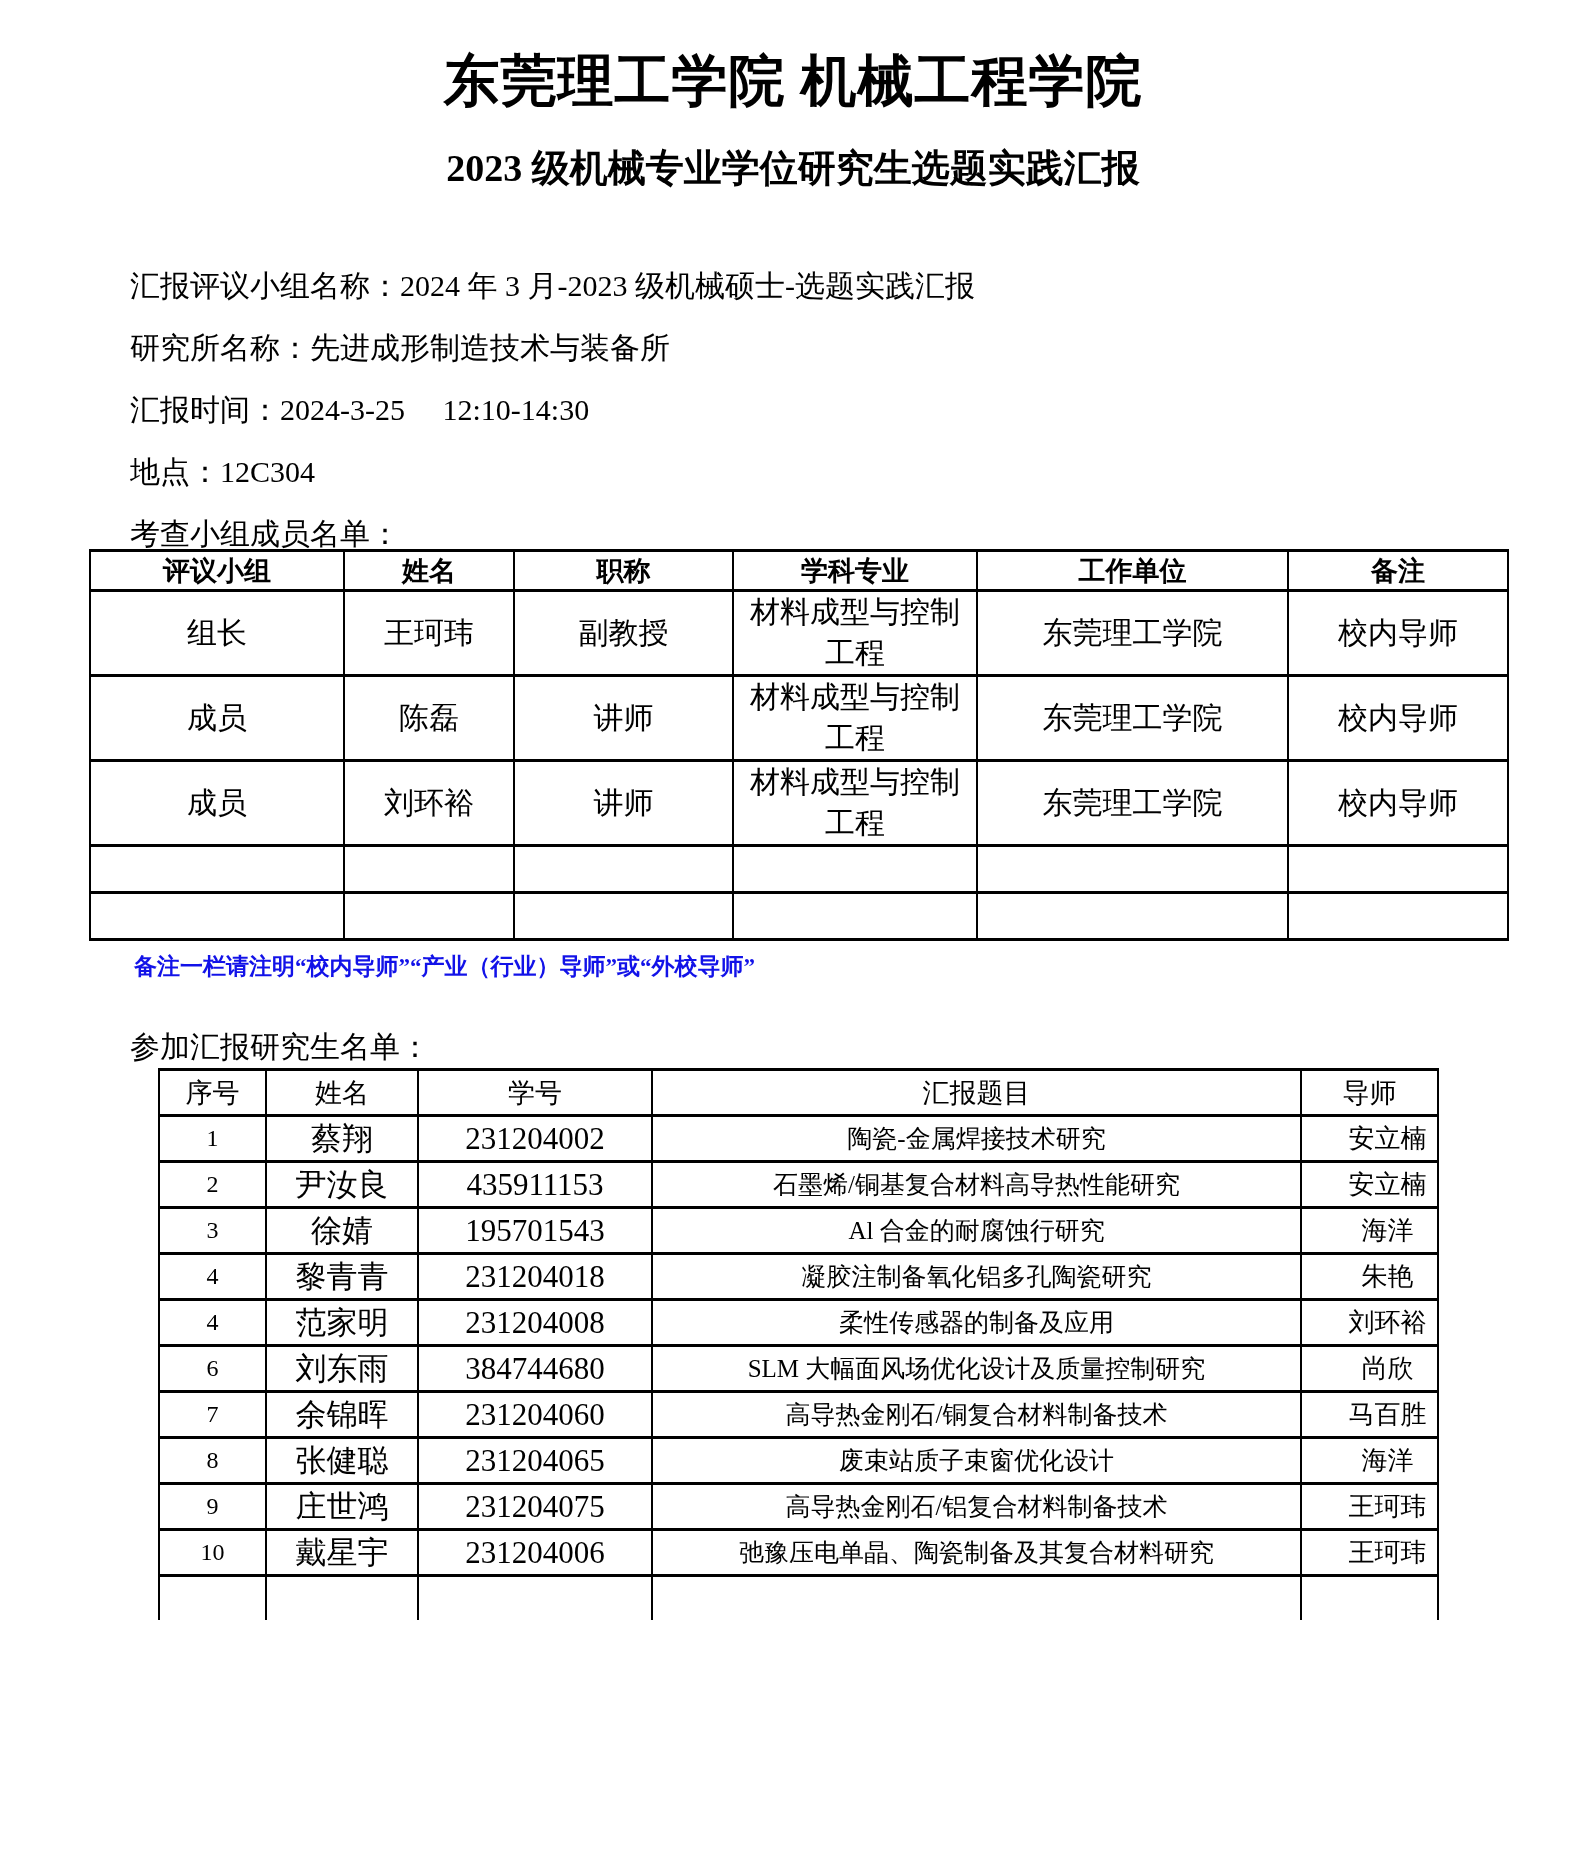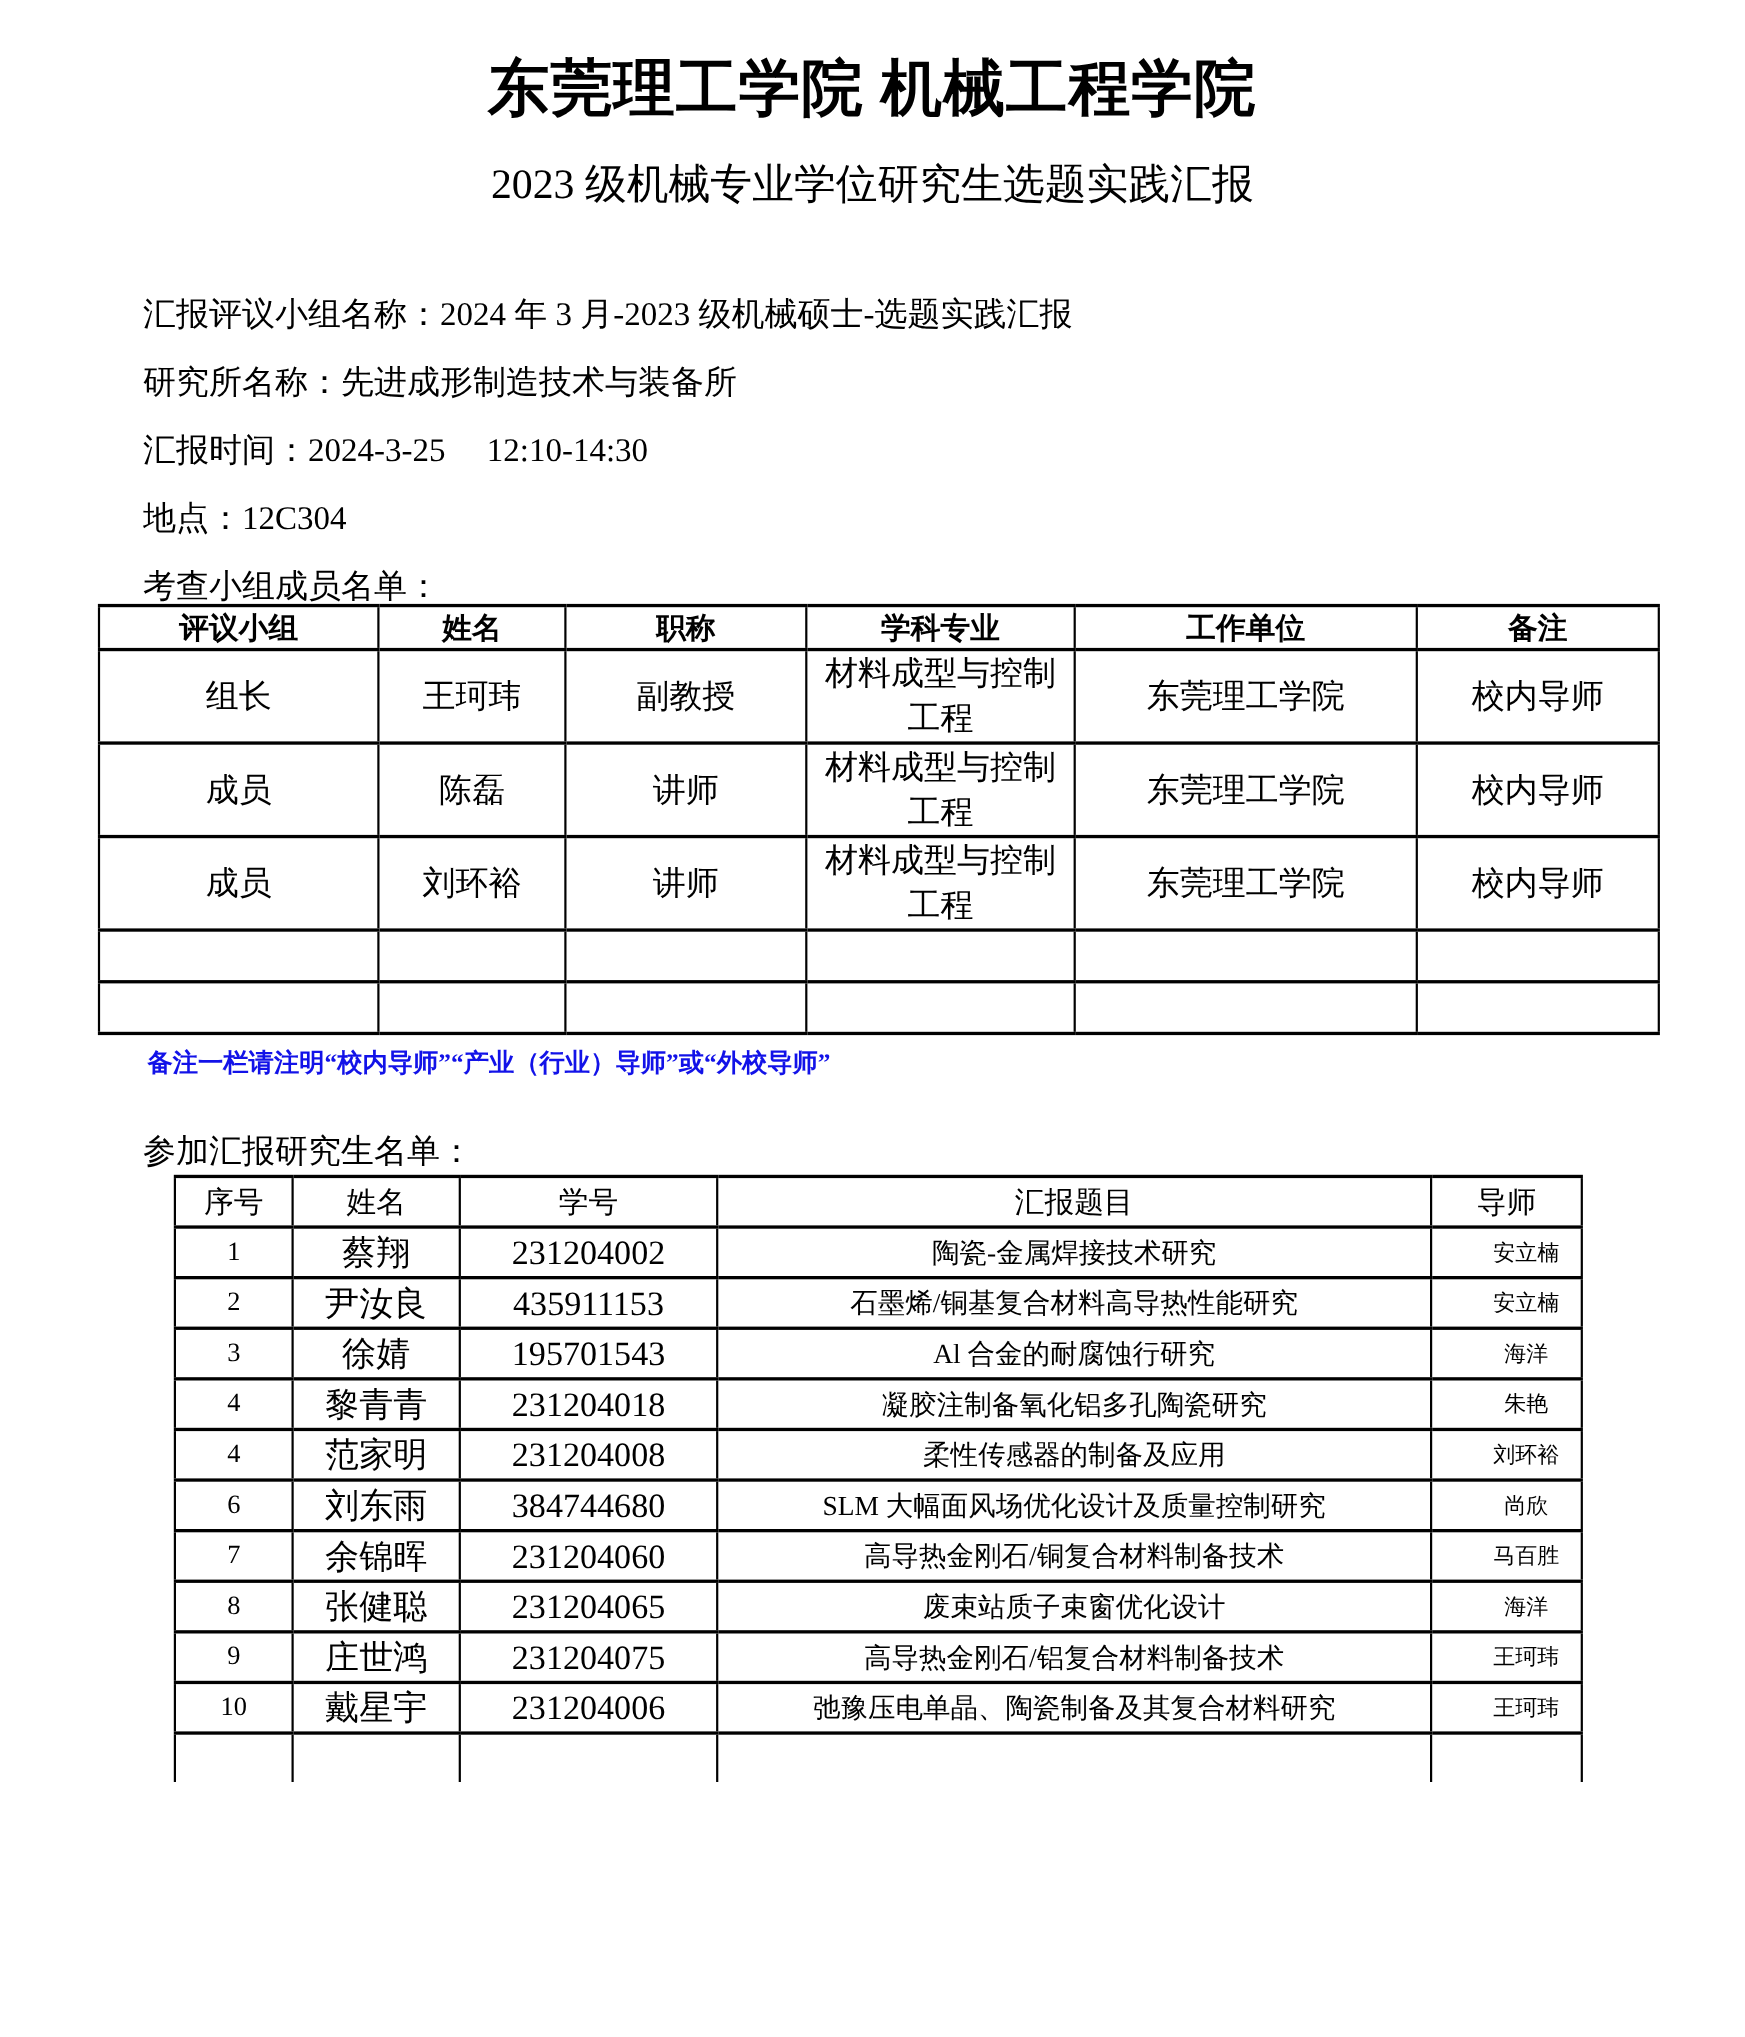--- a/index.html
+++ b/index.html
@@ -22,21 +22,21 @@
     font-size: 56px;
     line-height: 58px;
     font-weight: bold;
     letter-spacing: 1px;
   }
   h2.doc-subtitle {
     margin: 38px 0 0 0;
     text-align: center;
     font-size: 38px;
     line-height: 40px;
-    font-weight: normal;
+    font-weight: bold;
   }
   .meta {
     margin: 82px 0 0 130px;
   }
   .meta p {
     margin: 0 0 31px 0;
     font-size: 30px;
     line-height: 31px;
     white-space: pre-wrap;
   }
@@ -87,21 +87,21 @@
     margin: 6px 0 0 158px;
   }
   table.students thead tr { height: 46px; }
   table.students tbody tr { height: 46px; }
   table.students tbody tr.empty { height: 47px; }
   table.students th { font-size: 27px; font-weight: normal; }
   table.students td.c0 { font-size: 24px; }
   table.students td.c1 { font-size: 31px; }
   table.students td.c2 { font-size: 31px; }
   table.students td.c3 { font-size: 25px; }
-  table.students td.c4 { font-size: 20px; padding-left: 40px; }
+  table.students td.c4 { font-size: 26px; padding-left: 40px; }
 </style>
 </head>
 <body>
 
 <div class="page">
 
   <h1 class="doc-title">东莞理工学院 机械工程学院</h1>
   <h2 class="doc-subtitle">2023 级机械专业学位研究生选题实践汇报</h2>
 
   <div class="meta">

